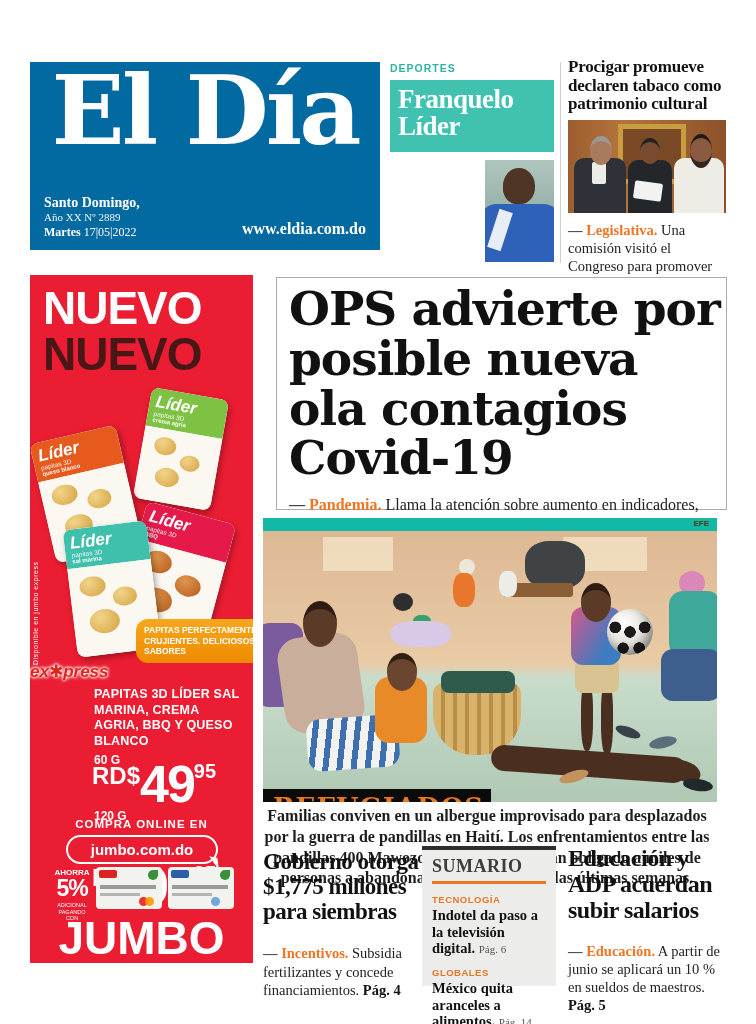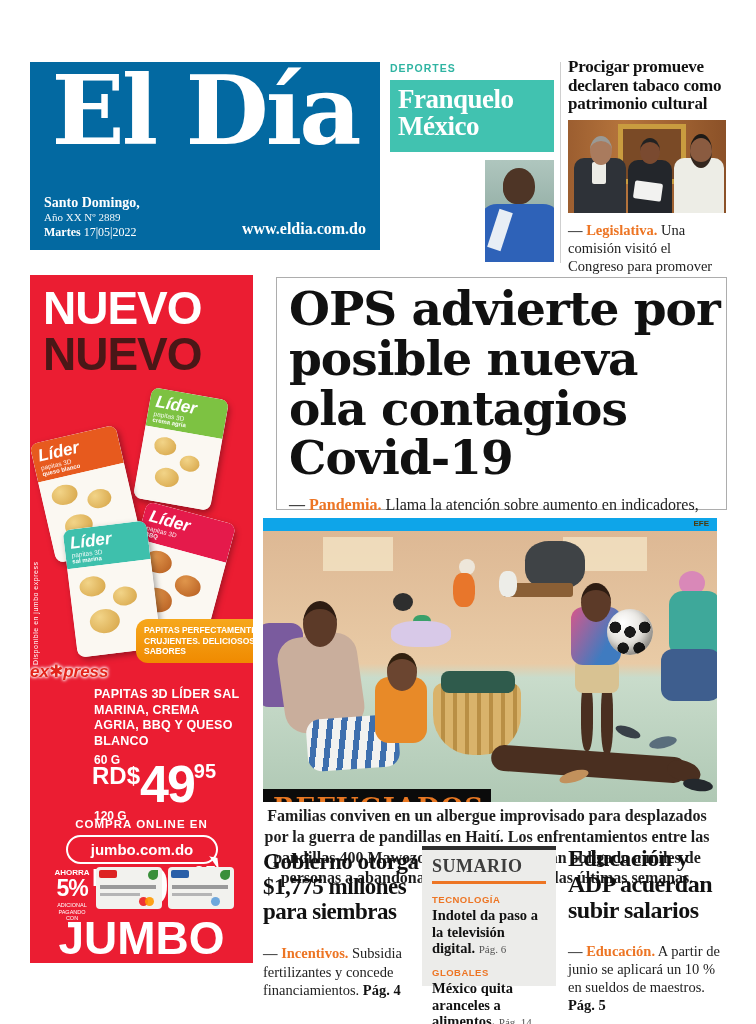--- a/index.html
+++ b/index.html
@@ -44,21 +44,21 @@
   .kicker{font-size:14.5px;line-height:1.25;color:#222;}
   .kicker .dash{color:#444;font-weight:bold;}
   .kicker .lbl{color:#ED7524;font-weight:bold;}
   .kicker .pg{font-weight:bold;color:#111;}
   
   .lead{left:276px;top:277px;width:449px;height:231px;border:1px solid #ADADAD;background:#fff;}
   .lead .h{margin:6px 0 0 12px;font-weight:bold;font-size:47px;line-height:1.06;letter-spacing:-1px;font-family:"DejaVu Serif","Liberation Serif",serif;}
   .lead .kicker{margin:12px 12px 0 12px;font-size:16px;}
   
   .photo-block{left:263px;top:518px;width:454px;height:284px;overflow:hidden;}
-  .goldbar{position:absolute;left:0;top:0;width:100%;height:13px;background:#0ea5e9;}
+  .goldbar{position:absolute;left:0;top:0;width:100%;height:13px;background:#14b8a6;}
   .goldbar .credit{position:absolute;right:8px;top:1px;font-family:"Liberation Sans",sans-serif;font-size:8px;font-weight:bold;color:#4a3a0c;}
   .scene{position:absolute;left:0;top:13px;width:454px;height:349px;background:linear-gradient(#DDB894,#E9CBA6 38%,#C9DCCB 42%,#9FBCA6);}
   .win{position:absolute;top:6px;height:34px;background:#F3E3C4;opacity:.8;}
   .blob{position:absolute;border-radius:40%;}
   .overlay{position:absolute;left:0;bottom:8px;width:208px;background:#0b0b0b;padding:5px 10px 7px;}
   .overlay .l1{color:#E87722;font-weight:bold;font-size:26px;letter-spacing:1px;line-height:1.05;font-family:"DejaVu Serif",serif;}
   .overlay .l2{color:#fff;font-size:20px;letter-spacing:2px;line-height:1.1;font-family:"DejaVu Serif",serif;}
   .ball{position:absolute;left:344px;top:78px;width:46px;height:46px;border-radius:50%;
     background:radial-gradient(circle at 50% 50%, #1a1a1a 0 17%, transparent 18%),
                radial-gradient(circle at 18% 40%, #1a1a1a 0 12%, transparent 13%),
@@ -139,21 +139,21 @@
     <div class="city">Santo Domingo,</div>
     <div class="edition">Año XX Nº 2889</div>
     <div class="date"><b>Martes</b> <span>17|05|2022</span></div>
   </div>
   <a href="#" class="site">www.eldia.com.do</a>
 </div>
 
 <div class="abs dep">
   <div class="kick">DEPORTES</div>
   <div class="band">
-    <div class="t">Franquelo México</div>
+    <div class="t">Franquelo Líder</div>
   </div>
 </div>
 <div class="abs athlete">
   <div class="head" style="position:absolute;"></div>
   <div class="jersey"></div>
   <div class="stripe"></div>
   <div class="head" style="left:18px;top:8px;width:32px;height:36px;background:#4E3526;"></div>
 </div>
 <div class="abs vdiv"></div>
 

